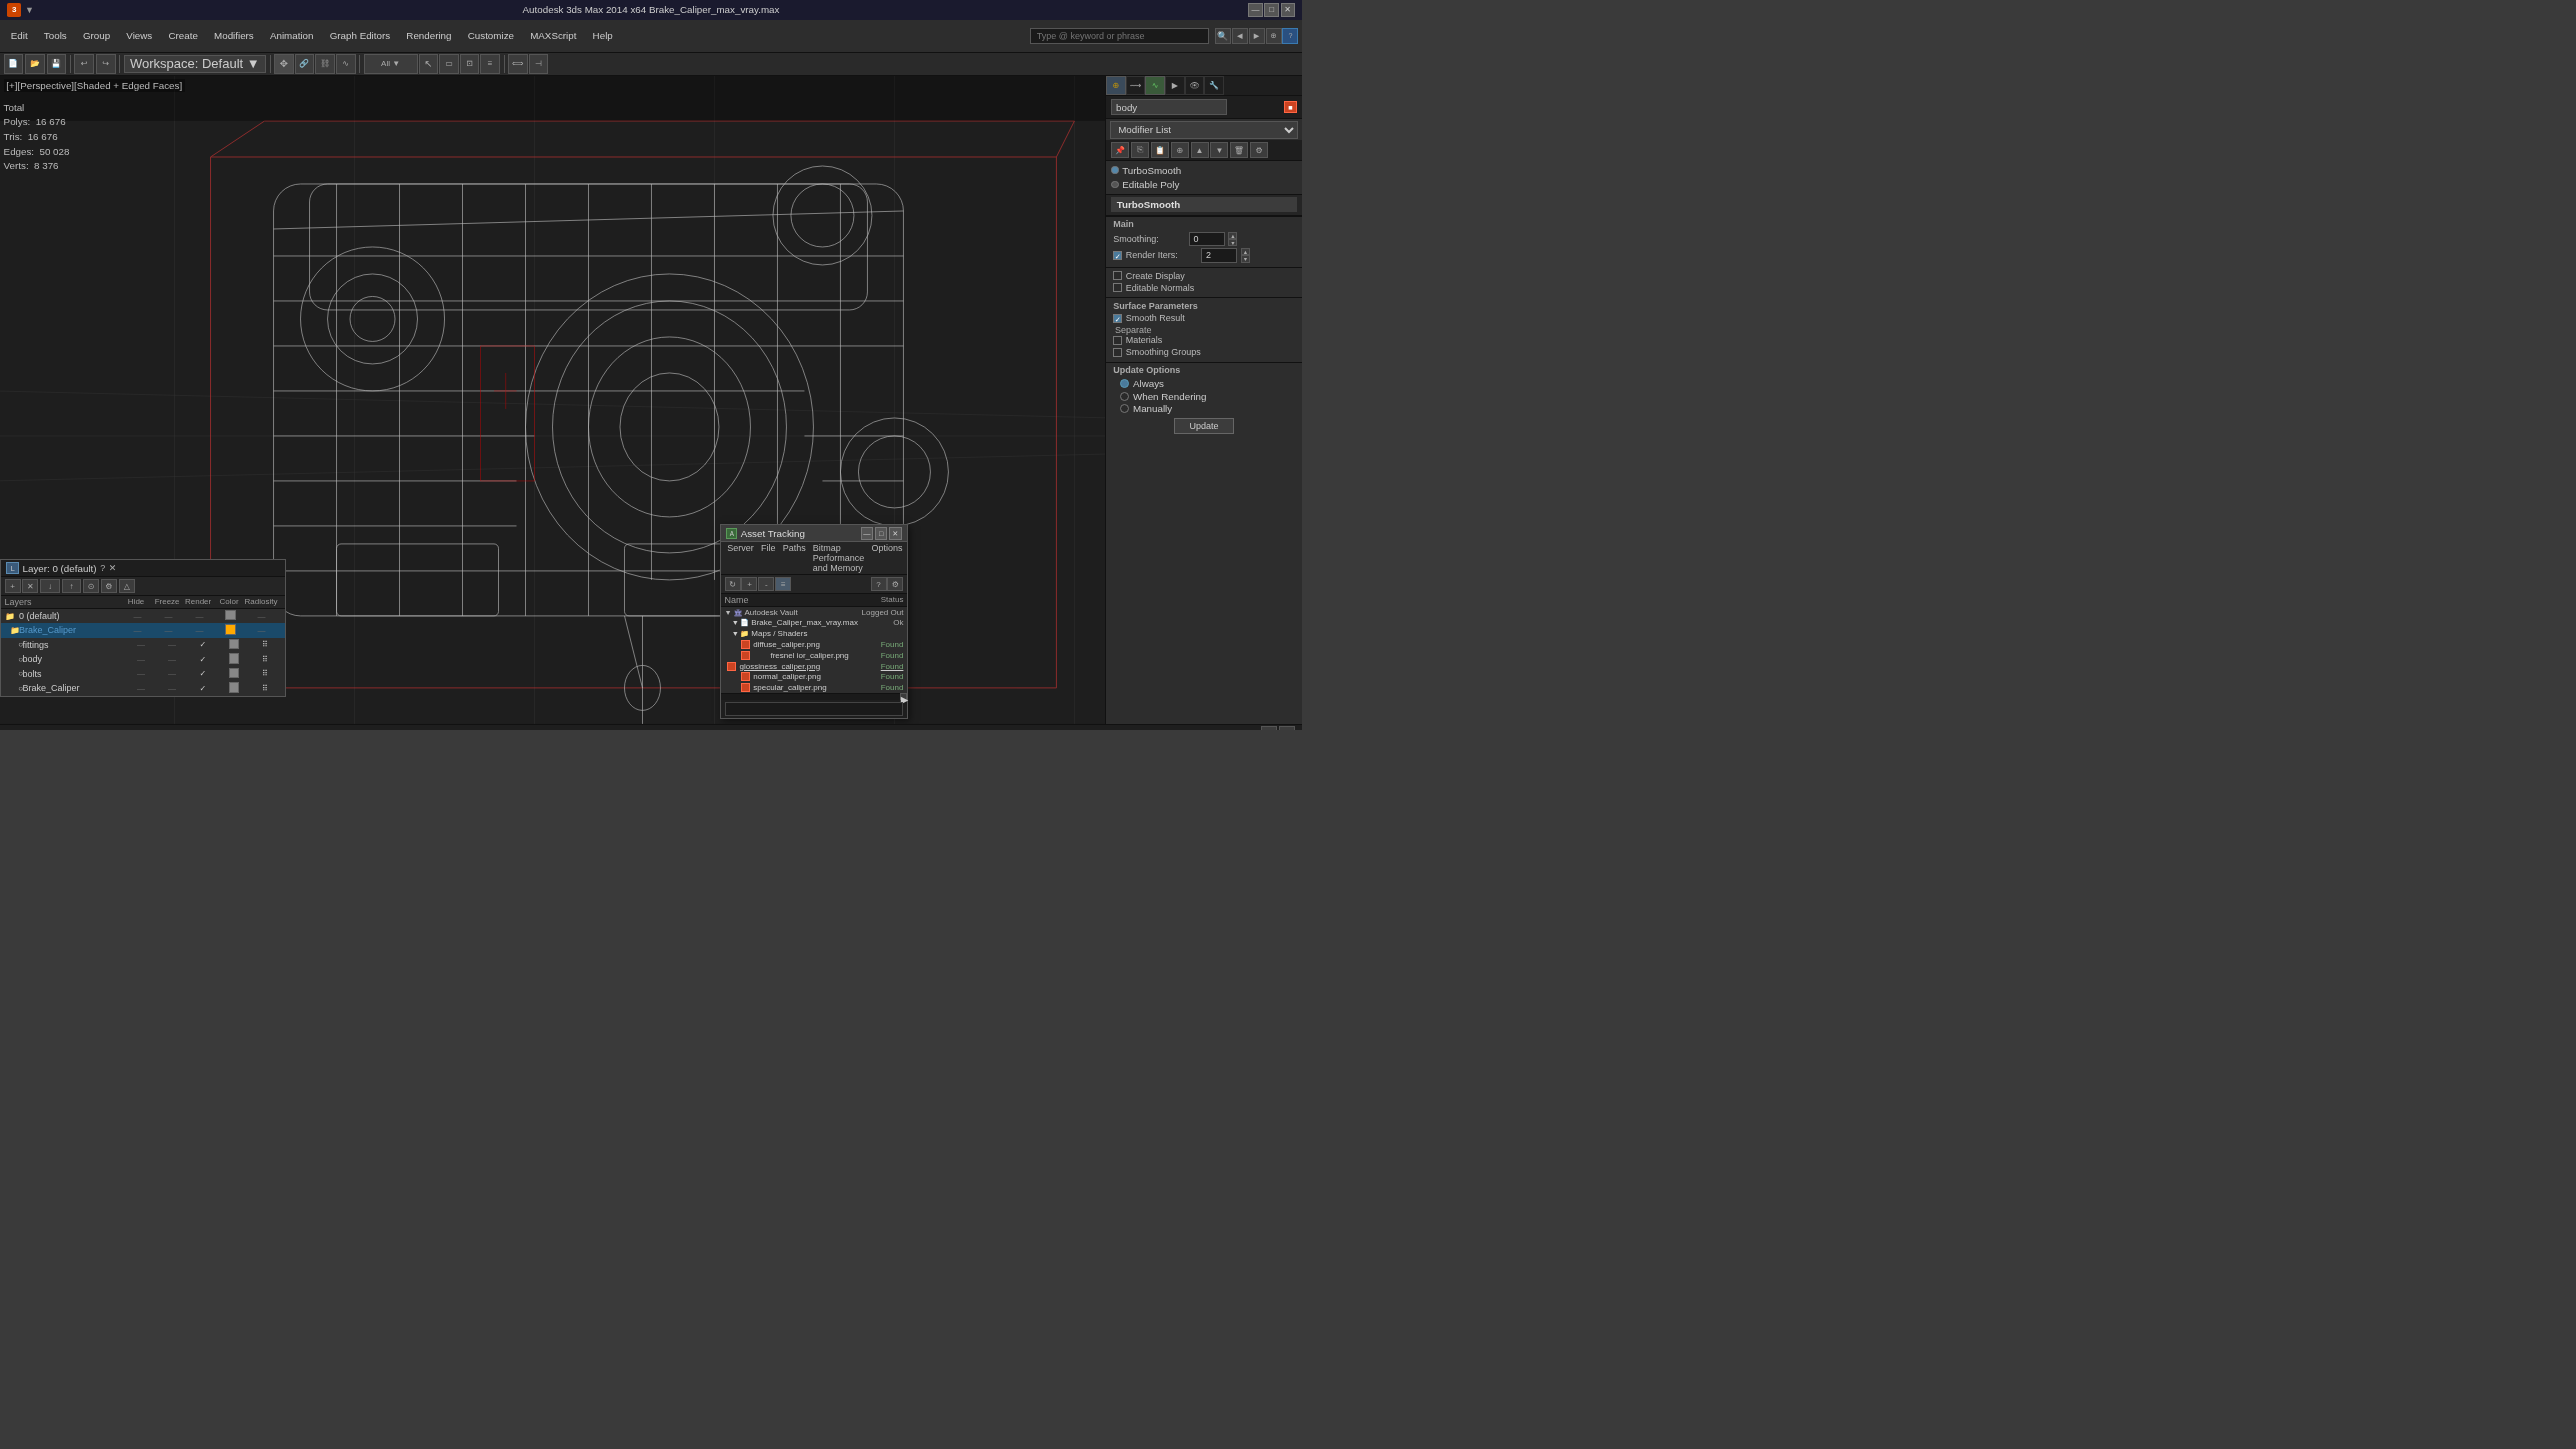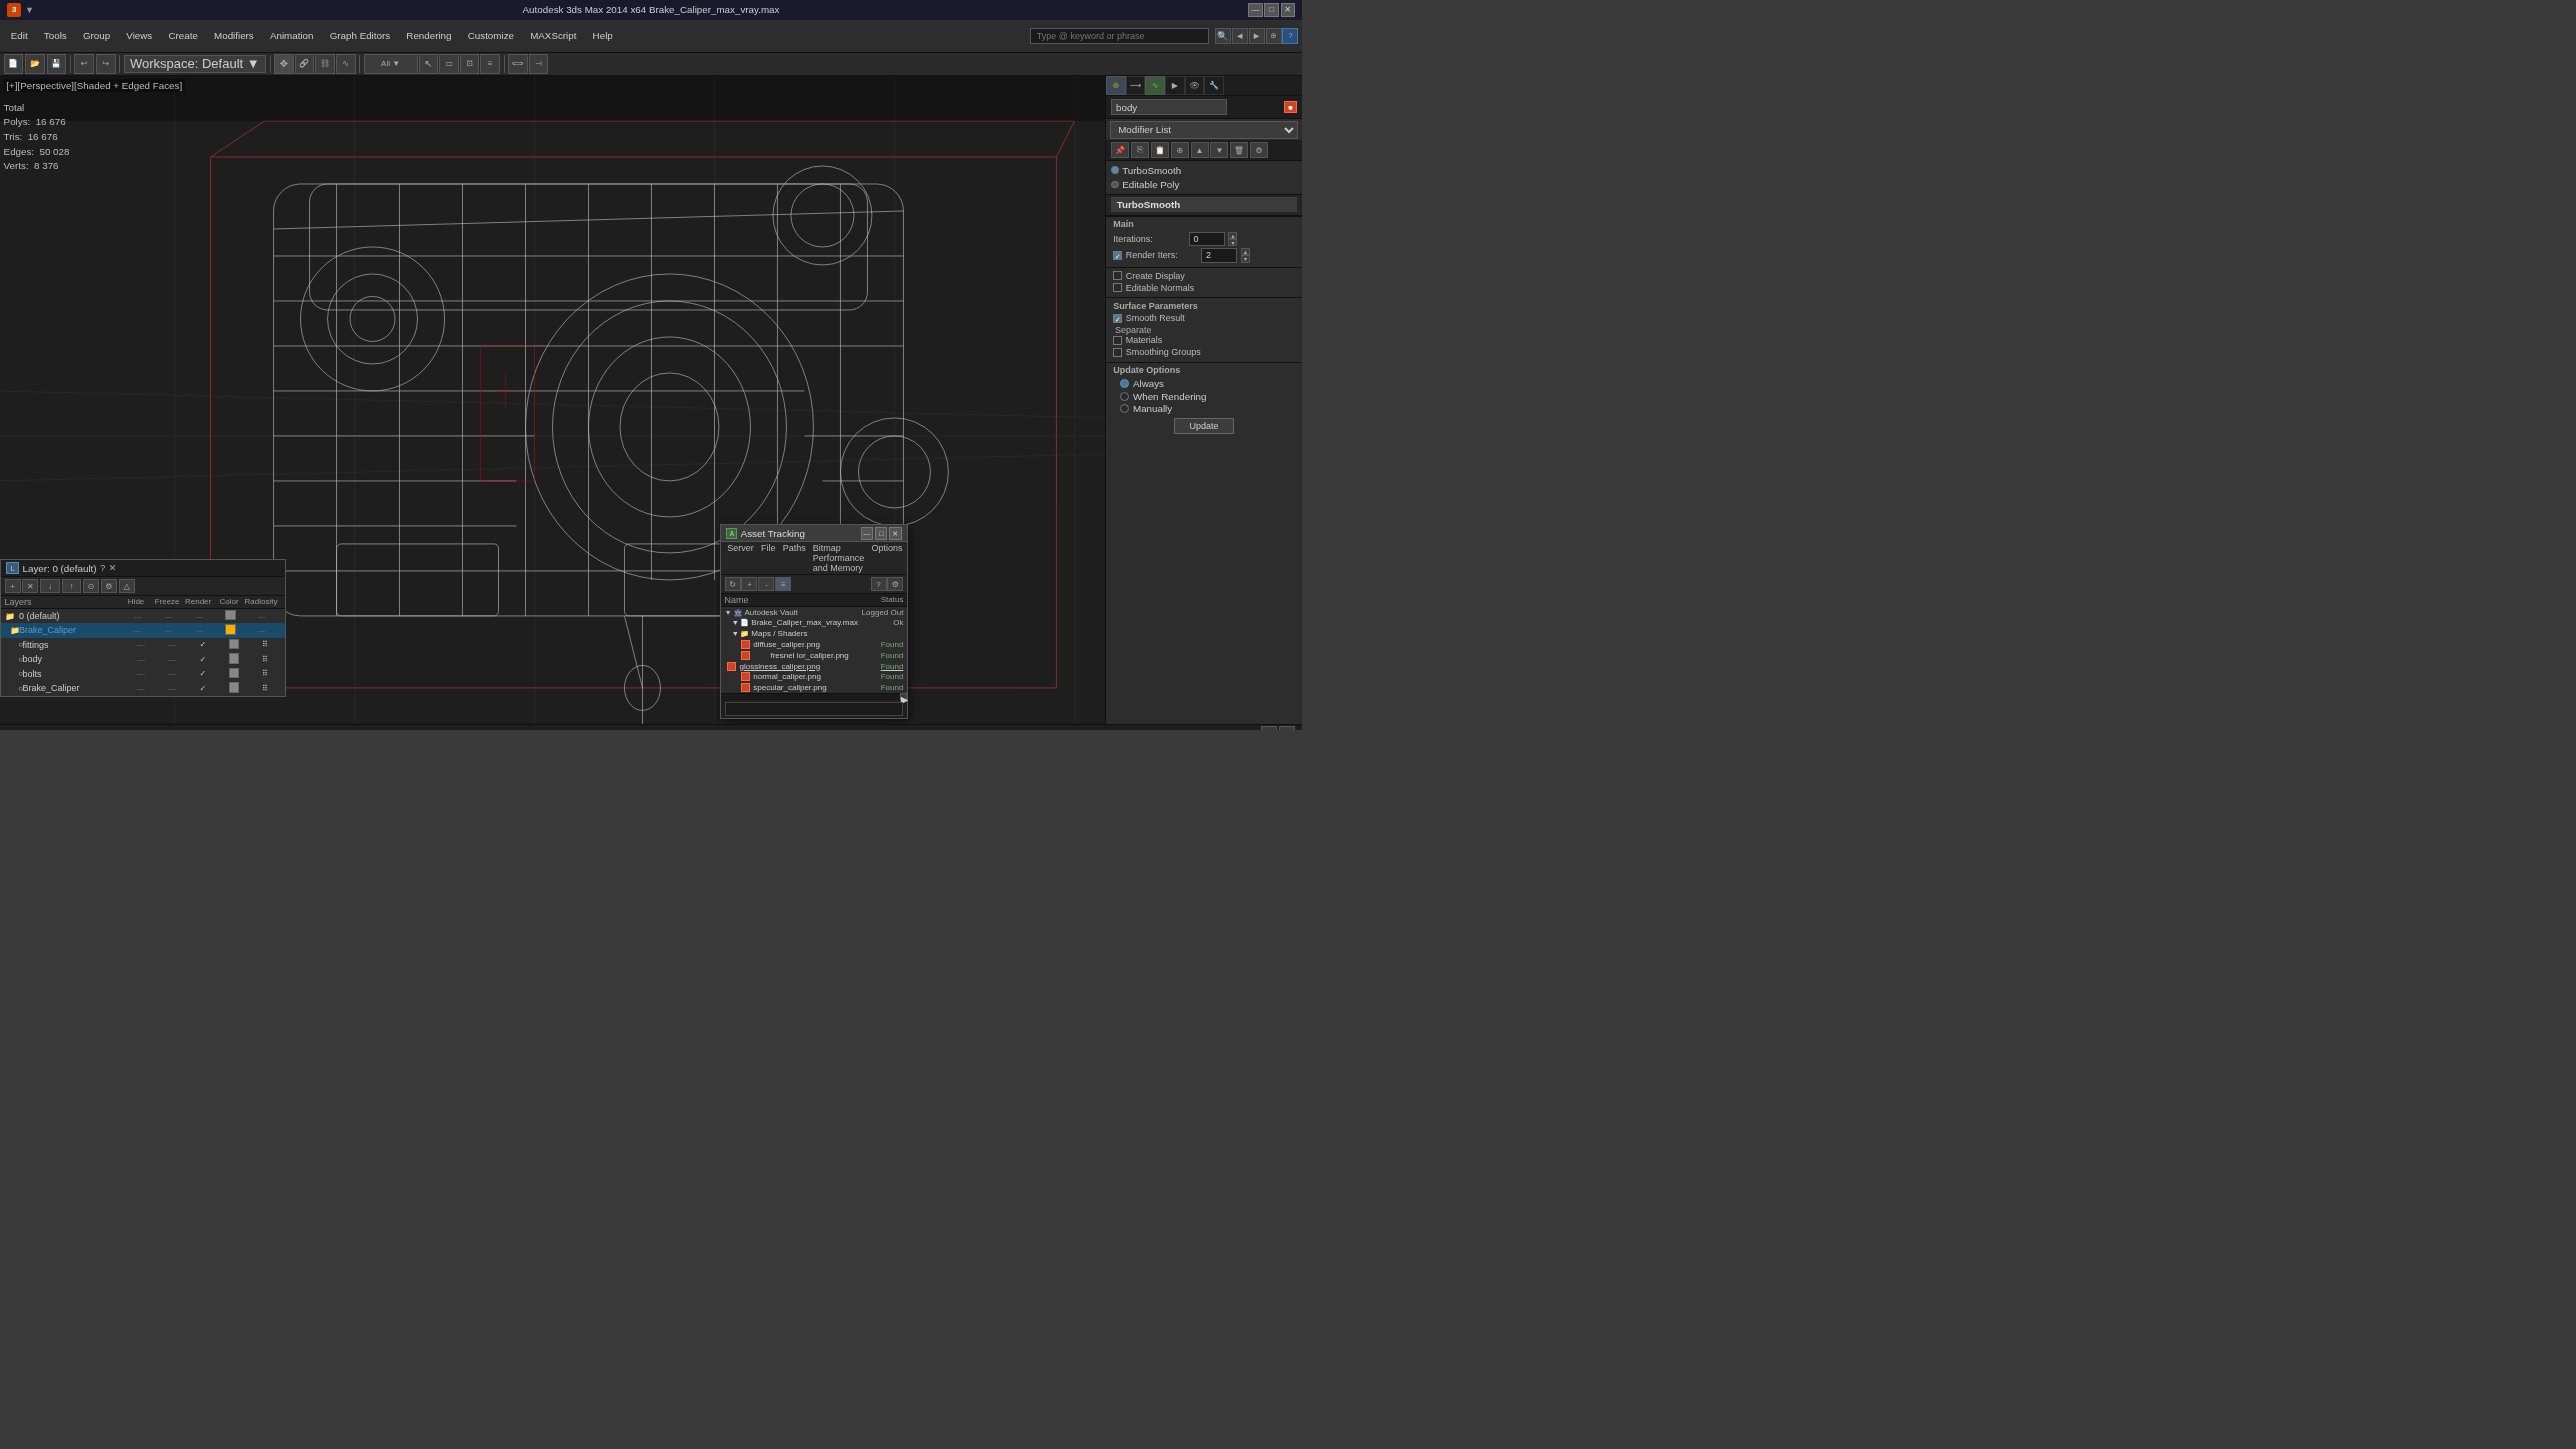--- a/index.html
+++ b/index.html
@@ -893,21 +893,21 @@
         <span>Editable Poly</span>
       </div>
     </div>
 
     <div style="background:#252525;padding:2.7px 5.4px;border-top:0.9px solid #111;border-bottom:0.9px solid #111;">
       <div style="background:#3c3c3c;padding:1.8px 5.4px;font-size:9.8px;color:#ddd;font-weight:bold;cursor:pointer;">TurboSmooth</div>
     </div>
     <div class="prop-section">
       <div class="prop-section-title">Main</div>
       <div class="prop-row">
-        <span class="prop-label">Iterations:</span>
+        <span class="prop-label">Smoothing:</span>
         <input type="text" class="prop-value" value="0" style="">
         <div style="display:flex;flex-direction:column;gap:0px;">
           <div style="width:9px;height:7.2px;background:#3c3c3c;border:0.9px solid #555;font-size:5.4px;cursor:pointer;display:flex;align-items:center;justify-content:center;color:#aaa;">▲</div>
           <div style="width:9px;height:7.2px;background:#3c3c3c;border:0.9px solid #555;font-size:5.4px;cursor:pointer;display:flex;align-items:center;justify-content:center;color:#aaa;">▼</div>
         </div>
       </div>
       <div class="prop-row">
         <div class="prop-checkbox checked"></div>
         <span class="prop-label">Render Iters:</span>
         <input type="text" class="prop-value" value="2" style="">

